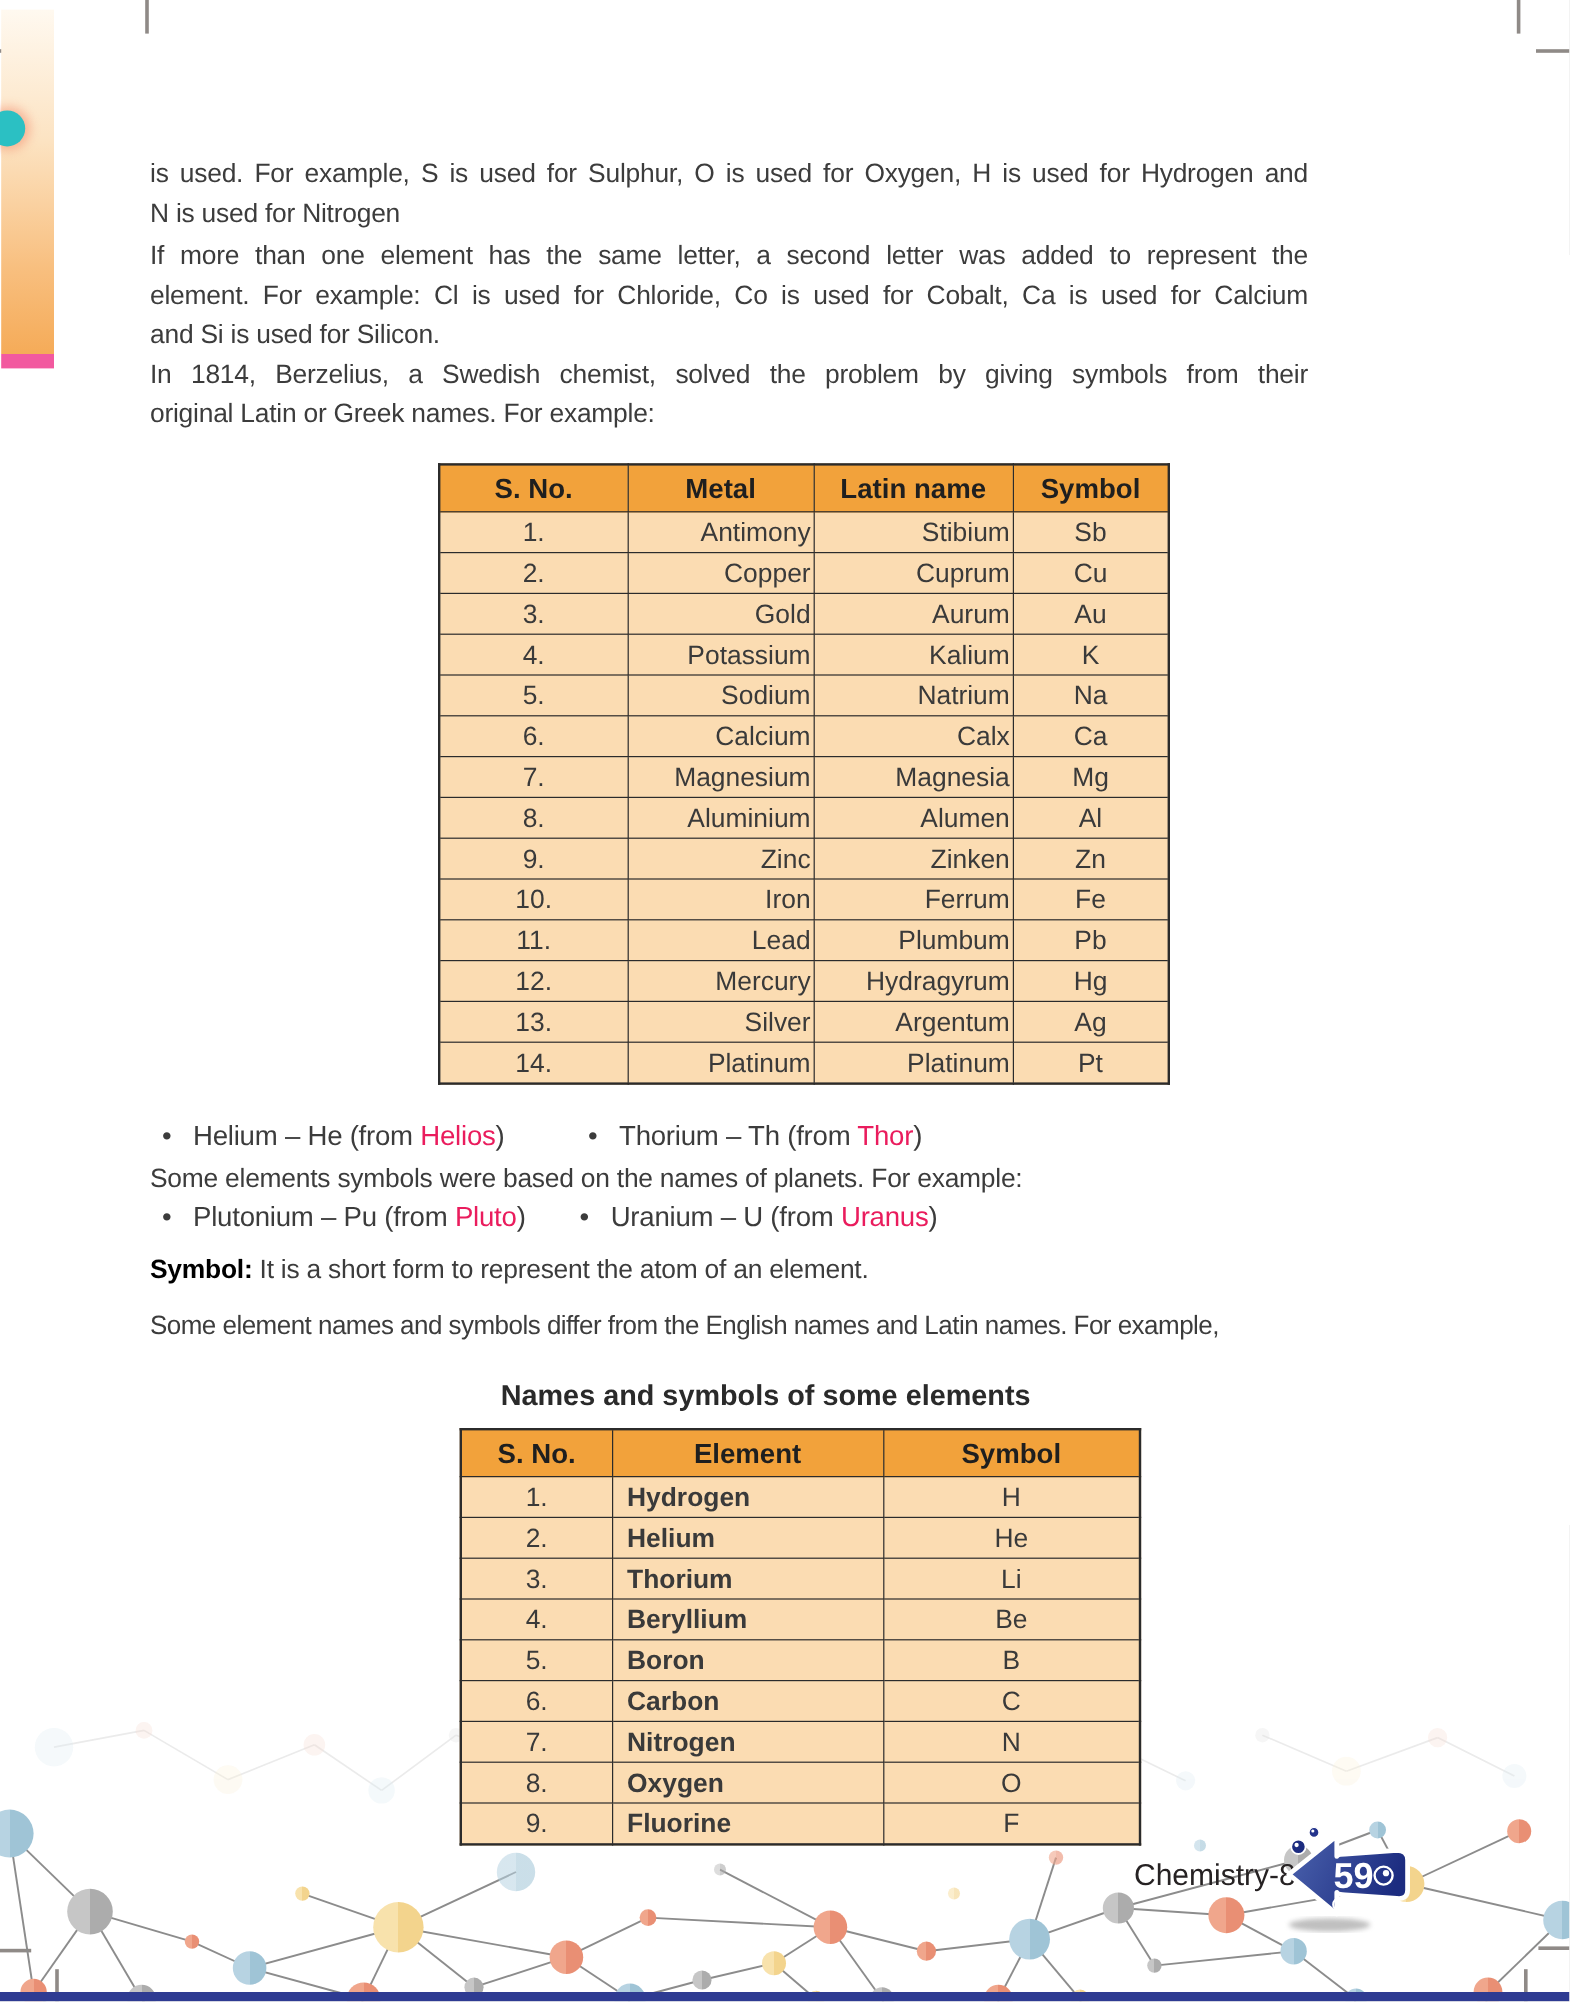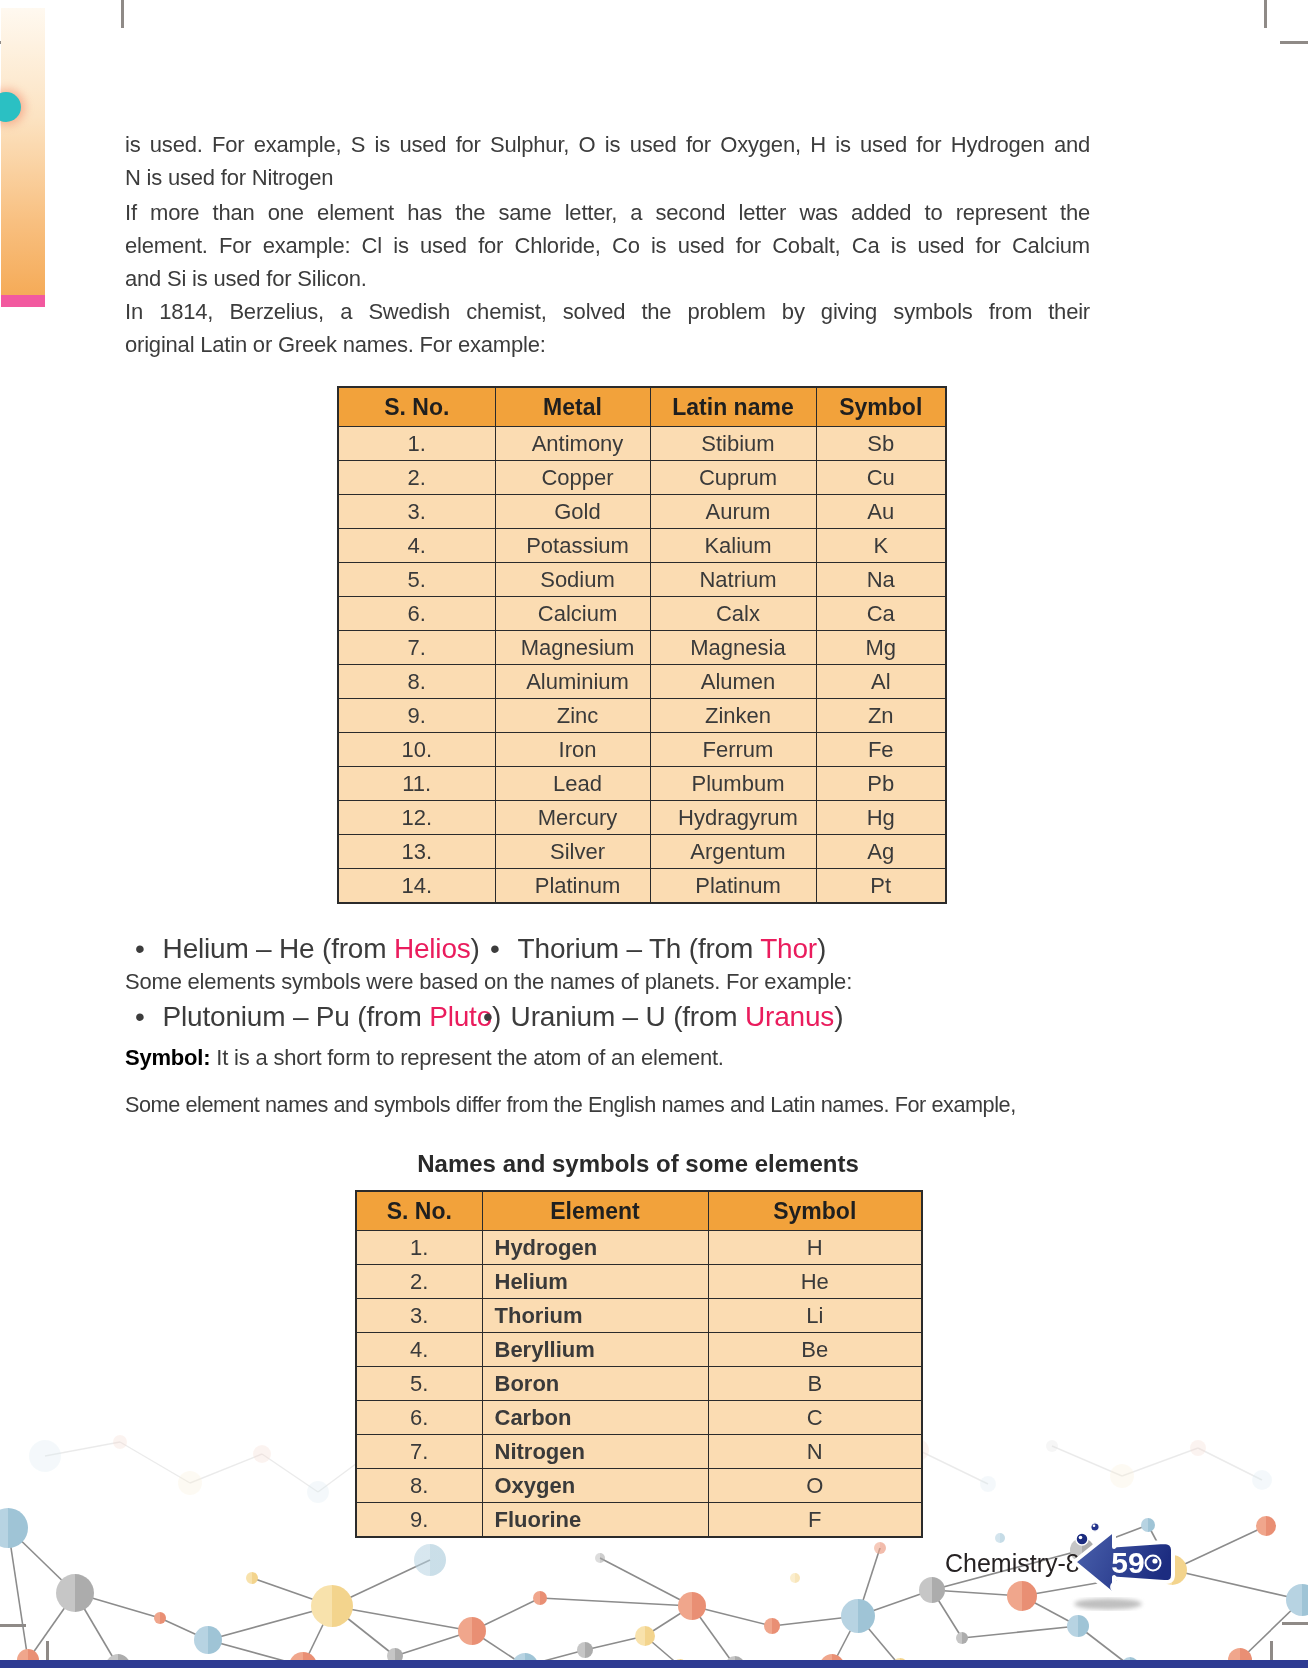--- a/index.html
+++ b/index.html
@@ -14,35 +14,35 @@
   .left-bar{position:absolute;left:1px;top:8px;width:44px;height:287px;
     background:linear-gradient(180deg,#fff9f0 0%,#fce3c2 38%,#f8bf7f 75%,#f5ab58 100%);}
   .pink-strip{position:absolute;left:1px;top:295px;width:44px;height:12px;background:#f2599f;}
   .teal-glow{position:absolute;left:-16px;top:84px;width:46px;height:46px;border-radius:50%;
     background:radial-gradient(circle,rgba(238,100,70,.85) 0%,rgba(238,100,70,0) 70%);filter:blur(3px);}
   .teal-dot{position:absolute;left:-9px;top:92px;width:30px;height:30px;border-radius:50%;background:#2bc0c3;}
   
   .tline{position:absolute;left:125px;width:965px;font-size:22px;line-height:30px;
     letter-spacing:-0.2px;white-space:nowrap;}
   .just{white-space:normal;text-align:justify;text-align-last:justify;}
-  .bullet-item{position:absolute;top:0;font-size:28px;letter-spacing:-0.2px;white-space:nowrap;}
+  .bullet-item{position:absolute;top:0;font-size:23px;letter-spacing:-0.2px;white-space:nowrap;}
   .bullet-glyph{display:inline-block;margin-right:18px;}
   .pink{color:var(--accent_pink,#ea1c5d);}
   .bold{font-weight:bold;color:#000000;}
   .condensed{letter-spacing:-0.45px;transform:scaleX(.985);transform-origin:left center;}
   
   table{border-collapse:collapse;table-layout:fixed;position:absolute;
-    background:var(--table_row_bg,#fbdcb2);font-size:22px;color:#3a3a3a;}
+    background:var(--table_row_bg,#fbdcb2);font-size:22px;color:#3a3a3a;margin-left:28px;}
   table,th,td{border:1.6px solid var(--table_border,#2b2b2b);}
   table{border-width:2px;}
   th{background:var(--table_header_bg,#f2a23b);font-weight:bold;color:#1f1f1f;
     font-size:23px;height:36px;text-align:center;}
   td{height:33px;padding:0 2px;}
   td:first-child{text-align:center;}
-  .t-metals td:nth-child(2),.t-metals td:nth-child(3){text-align:center;padding-left:12px;}
+  .t-metals td:nth-child(2),.t-metals td:nth-child(3){text-align:right;padding-left:12px;}
   .t-metals td:nth-child(4){text-align:center;}
   .t-elements td:nth-child(2){text-align:left;padding-left:12px;font-weight:bold;}
   .t-elements td:nth-child(3){text-align:center;}
   .table2-title{position:absolute;left:355px;top:1150px;width:566px;text-align:center;
     font-weight:bold;font-size:24px;color:#2a2a2a;}
   
   .footer-book{position:absolute;left:945px;top:1549px;font-size:25px;color:#262223;}
   .badge{position:absolute;left:1068px;top:1520px;}
   .molecules{position:absolute;left:0;bottom:0;}
   .bottom-strip{position:absolute;left:0;bottom:0;width:1308px;height:8px;

